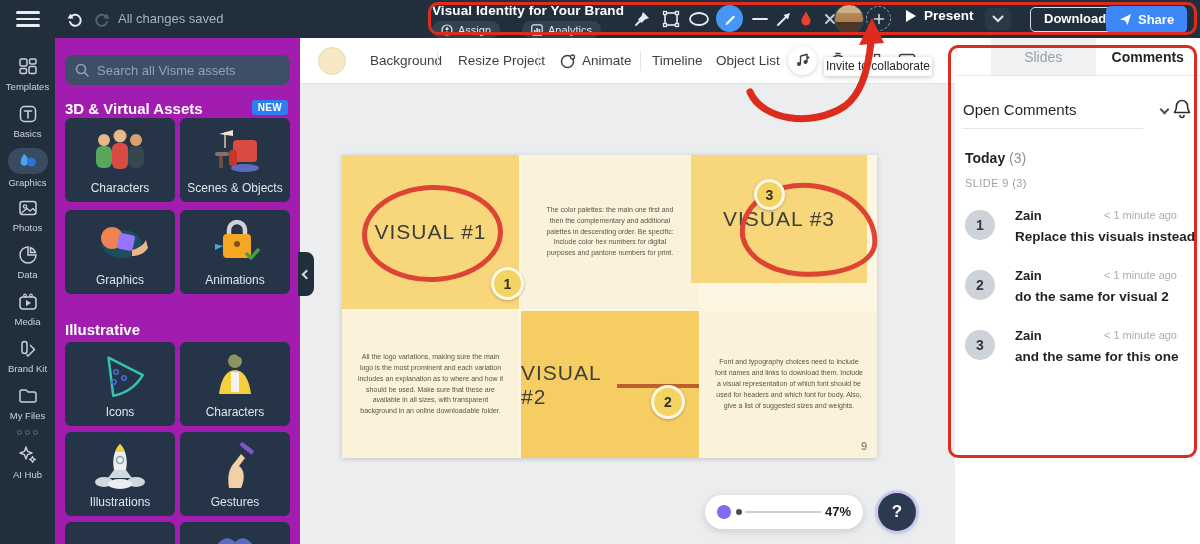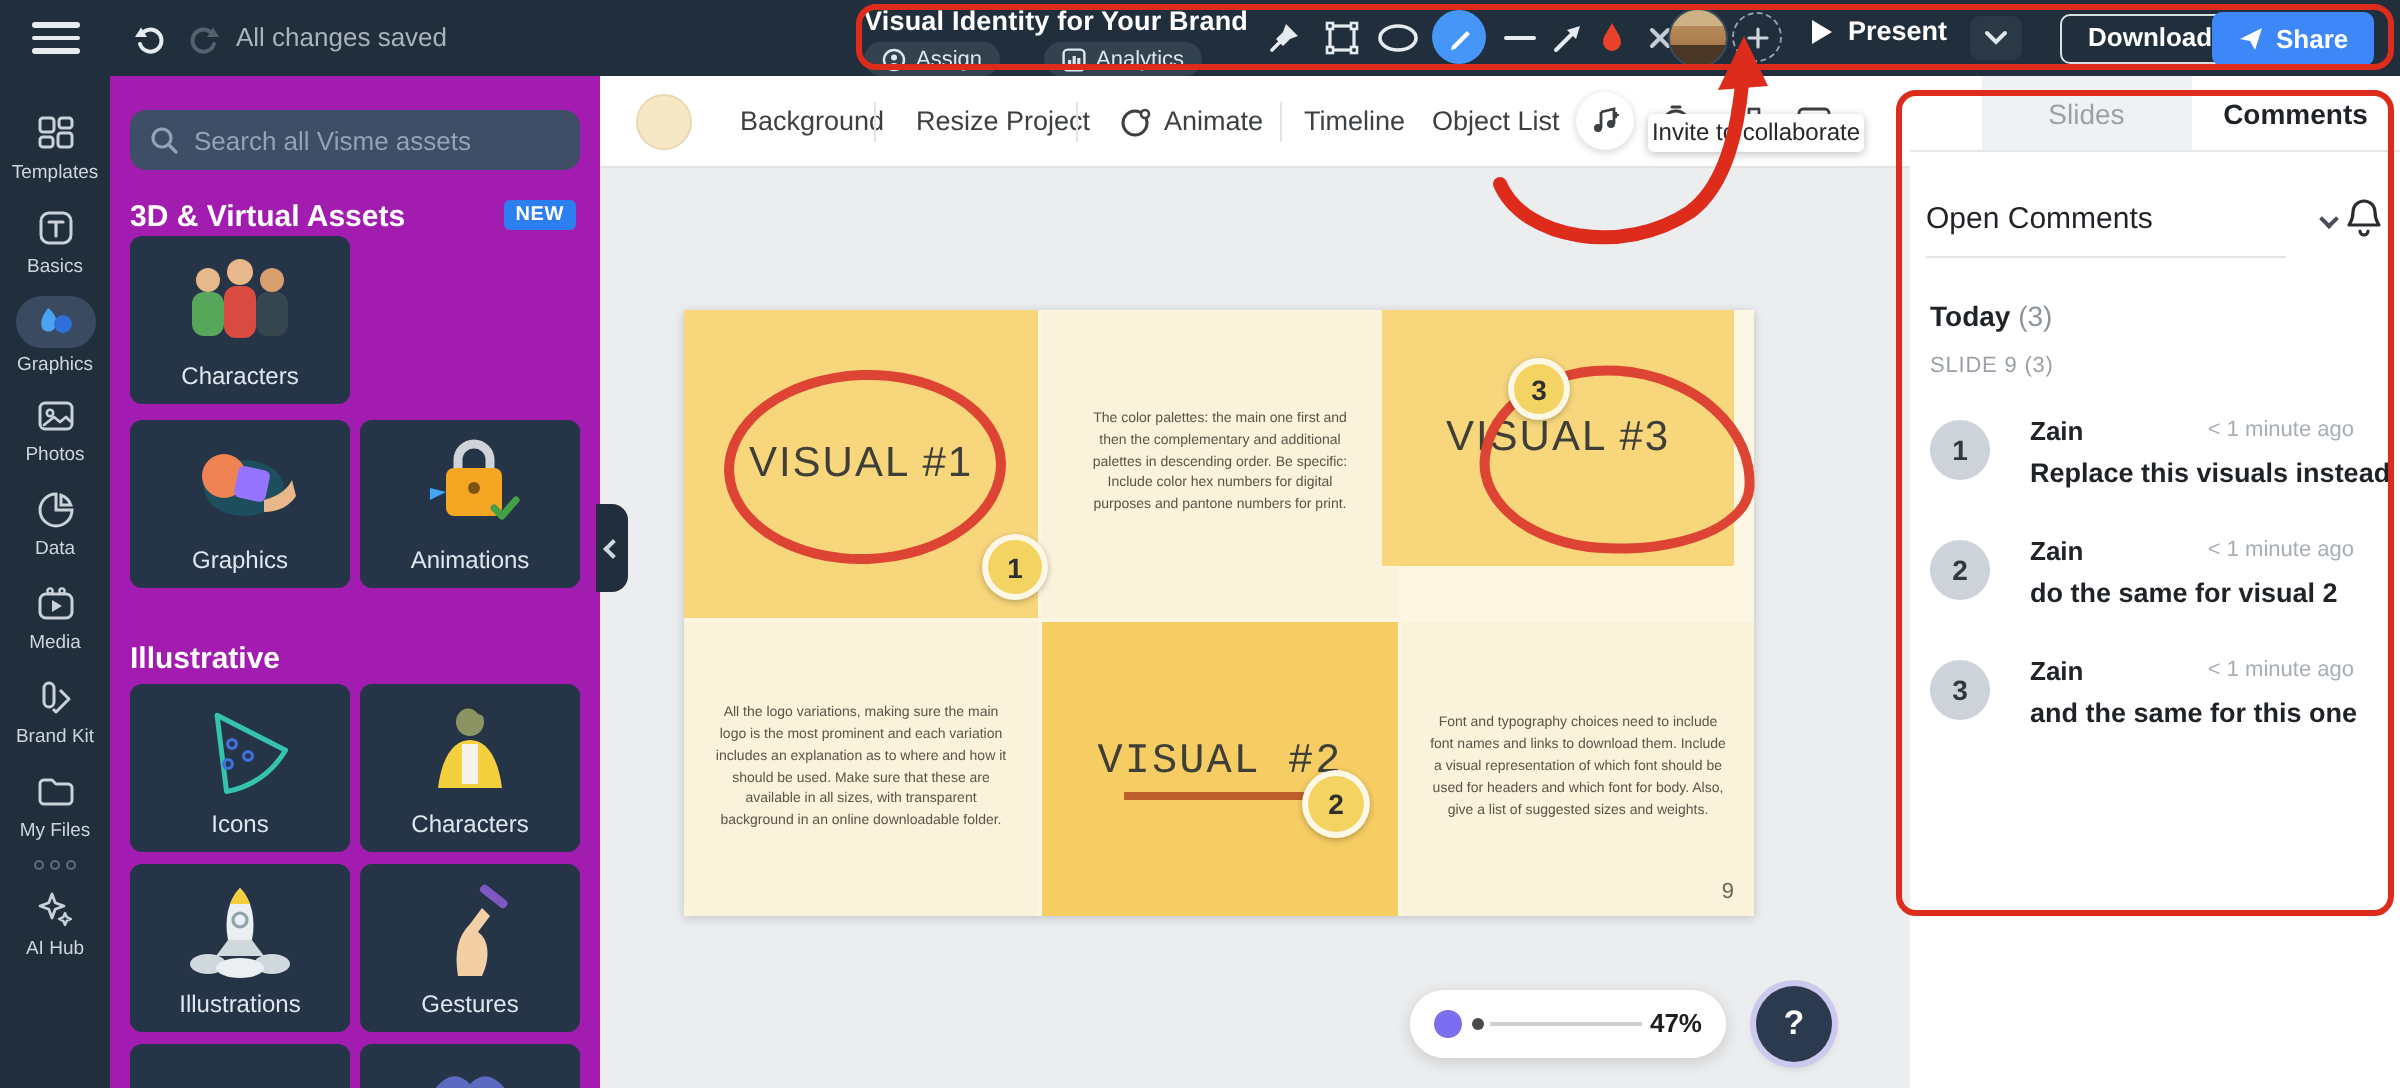--- a/index.html
+++ b/index.html
@@ -351,20 +351,34 @@
             <circle cx="16" cy="14" r="6" fill="#e8b88a"></circle>
             <rect x="8" y="20" width="16" height="22" rx="6" fill="#57a75a"></rect>
             <circle cx="32" cy="10" r="6.5" fill="#e8b88a"></circle>
             <rect x="24" y="17" width="16" height="26" rx="6" fill="#d84a42"></rect>
             <circle cx="48" cy="14" r="6" fill="#d9a06e"></circle>
             <rect x="40" y="20" width="16" height="22" rx="6" fill="#37474f"></rect>
           </svg>
         </span>
       <span class="tlabel">Characters</span>
     </div>
+    <div class="tile" style="left:125px; top:80px">
+      <span class="art">
+          <svg width="64" height="52" viewBox="0 0 64 52">
+            <line x1="22" y1="6" x2="22" y2="22" stroke="#b0a489" stroke-width="2"></line>
+            <path d="M16 8 L30 4 L30 10 Z" fill="#ece5d2"></path>
+            <rect x="30" y="14" width="24" height="22" rx="4" fill="#d84a42"></rect>
+            <rect x="26" y="24" width="8" height="16" rx="3" fill="#c0392b"></rect>
+            <ellipse cx="42" cy="42" rx="14" ry="4" fill="#5c6bc0"></ellipse>
+            <rect x="12" y="26" width="14" height="4" rx="2" fill="#8d6e63"></rect>
+            <rect x="16" y="30" width="4" height="12" fill="#6d4c41"></rect>
+          </svg>
+        </span>
+      <span class="tlabel">Scenes &amp; Objects</span>
+    </div>
     <div class="tile" style="left:10px; top:172px">
       <span class="art">
           <svg width="64" height="52" viewBox="0 0 64 52">
             <ellipse cx="34" cy="26" rx="20" ry="14" fill="#1d4e5e"></ellipse>
             <circle cx="24" cy="20" r="11" fill="#ef8354"></circle>
             <rect x="30" y="16" width="16" height="16" rx="3" fill="#9575ff" transform="rotate(12 38 24)"></rect>
             <path d="M44 32 C52 30 56 26 58 22 L60 30 C56 36 50 38 44 38 Z" fill="#e8b88a"></path>
           </svg>
         </span>
       <span class="tlabel">Graphics</span>
@@ -501,21 +515,21 @@
         <p class="cell-p" style="width:142px">The color palettes: the main one first and then the complementary and additional palettes in descending order. Be specific: Include color hex numbers for digital purposes and pantone numbers for print.</p>
       </div>
       <div class="cell yellow" style="left:349px; top:0; width:176px; height:128px">
         <span class="visual-t">VISUAL #3</span>
       </div>
       <div class="red-blob"></div>
       <div class="cell cream" style="left:0; top:156px; width:177px; height:147px">
         <p class="cell-p">All the logo variations, making sure the main logo is the most prominent and each variation includes an explanation as to where and how it should be used. Make sure that these are available in all sizes, with transparent background in an online downloadable folder.</p>
       </div>
       <div class="cell deep" style="left:179px; top:156px; width:178px; height:147px">
-        <div style="display:flex; flex-direction:column; align-items:center;font-family:Liberation Mono, monospace;">
+        <div style="display:flex; flex-direction:row; align-items:center;">
           <span class="visual-t">VISUAL #2</span>
           <div class="underline2"></div>
         </div>
       </div>
       <div class="cell cream" style="left:359px; top:156px; width:176px; height:147px">
         <p class="cell-p" style="width:152px">Font and typography choices need to include font names and links to download them. Include a visual representation of which font should be used for headers and which font for body. Also, give a list of suggested sizes and weights.</p>
         <span class="page-num">9</span>
       </div>
       <div class="pin" style="left:149px; top:112px; width:33px; height:33px">1</div>
       <div class="pin" style="left:309px; top:230px; width:34px; height:34px">2</div>

